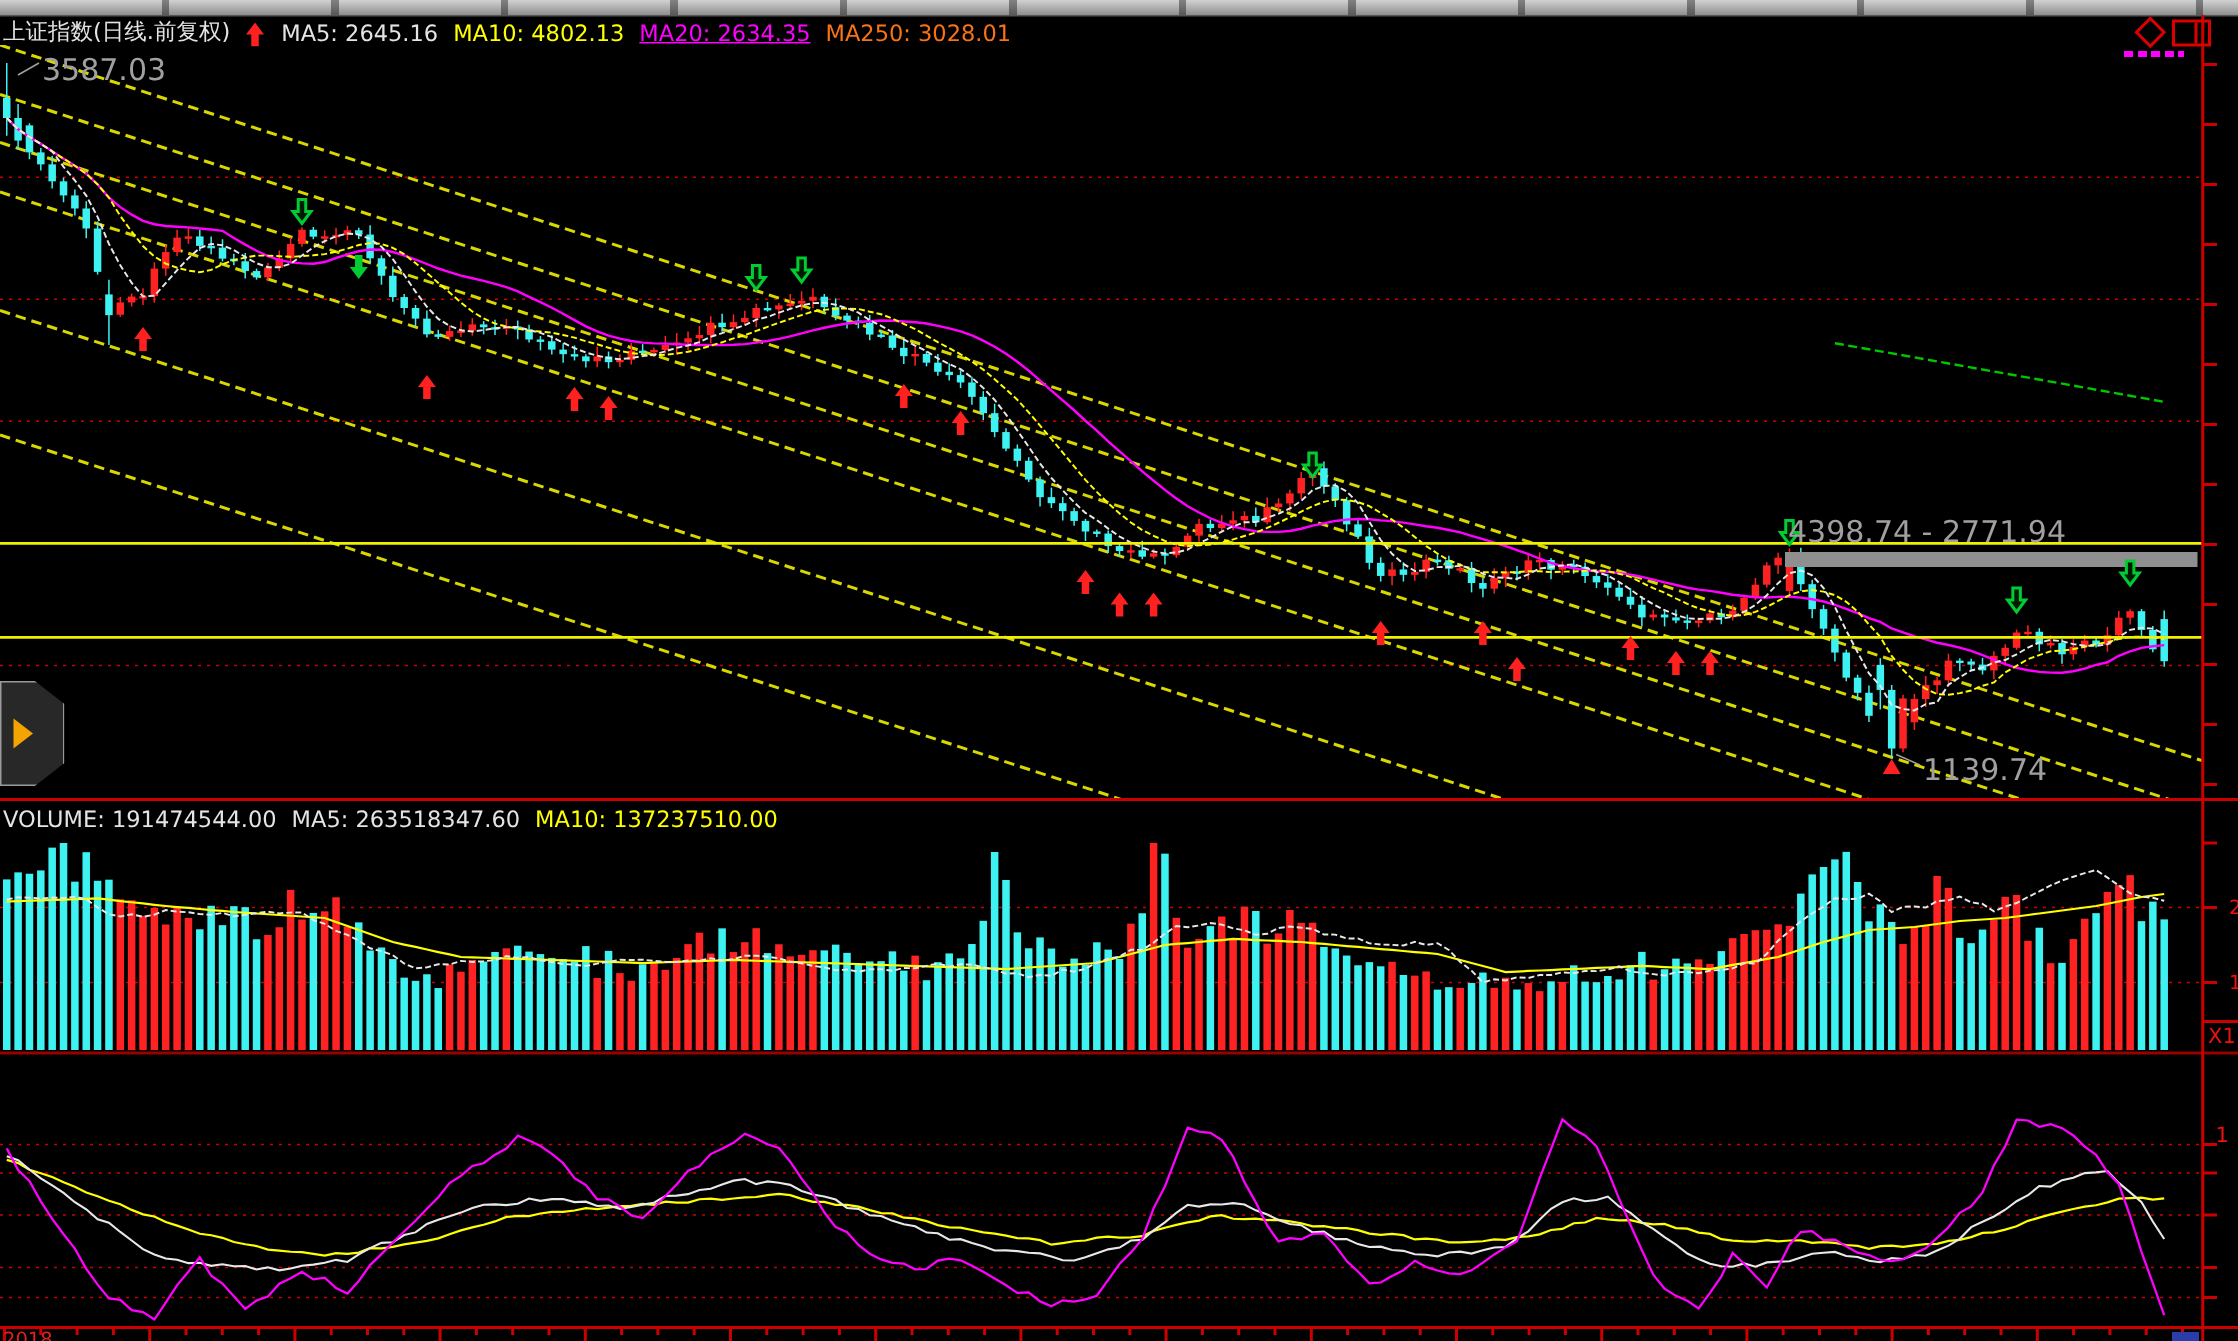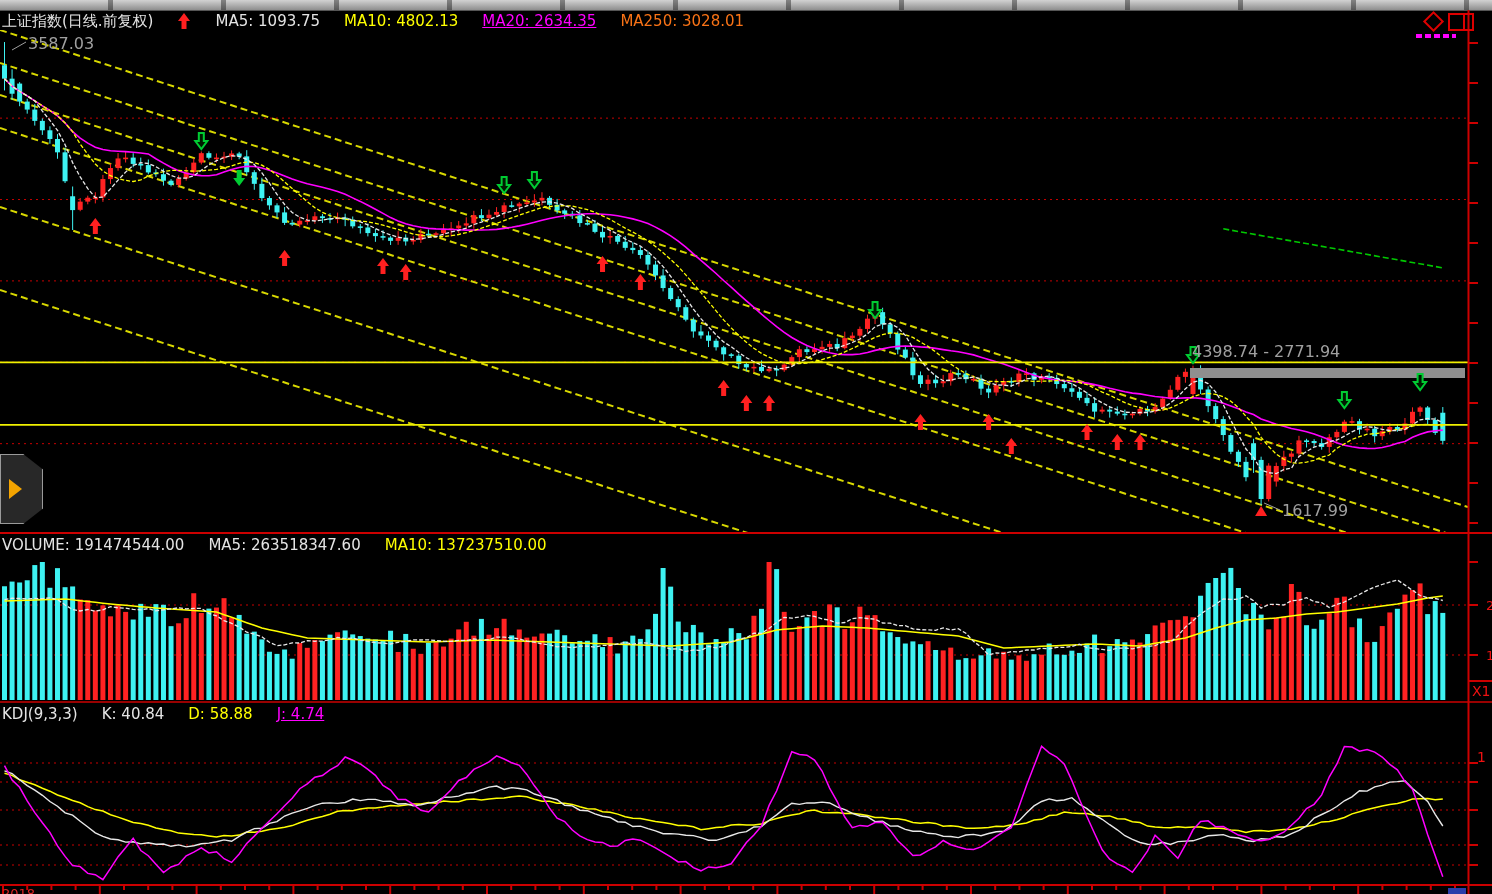--- a/index.html
+++ b/index.html
@@ -4,27 +4,27 @@
 <style>
   html,body{margin:0;padding:0;background:#000;}
   #screen{position:relative;width:1492px;height:894px;background:#000;overflow:hidden;
           font-family:"DejaVu Sans","Liberation Sans",sans-serif;}
   
   #topstrip{position:absolute;left:0;top:0;width:1492px;height:10px;
     background:linear-gradient(#d2d2d2,#8e8e8e);
     border-bottom:1px solid #555;}
   #topstrip .notches{position:absolute;inset:0;
     background:repeating-linear-gradient(90deg,transparent 0 108px,rgba(0,0,0,.38) 108px 113px);}
-  .hdr{position:absolute;display:flex;align-items:center;gap:24px;white-space:nowrap;
+  .hdr{position:absolute;display:flex;align-items:flex-end;gap:10px;white-space:nowrap;
        font-size:15px;letter-spacing:0;}
   #main-header{left:2px;top:11px;height:20px;}
   #vol-header{left:2px;top:535px;height:20px;}
   #kdj-header{left:2px;top:704px;height:20px;}
   .w{color:#e4e4e4;} .y{color:#ffff00;} .m{color:#ff00ff;text-decoration:underline;} .g{color:#f97316;}
-  .lbl{position:absolute;color:#a0a0a0;font-size:16px;white-space:nowrap;z-index:4;}
+  .lbl{position:absolute;color:#a0a0a0;font-size:20px;white-space:nowrap;z-index:4;}
   #chart-svg{position:absolute;left:0;top:0;z-index:1;}
   .hit{position:absolute;z-index:2;}
   
   #tr-icons{position:absolute;top:11px;left:1412px;width:70px;height:30px;z-index:4;}
   #diamond{position:absolute;left:14px;top:3px;width:11px;height:11px;border:2px solid #dd0000;
            transform:rotate(45deg);}
   #panes{position:absolute;left:36px;top:2px;width:22px;height:14px;border:2px solid #dd0000;}
   #panes::after{content:"";position:absolute;left:60%;top:0;width:2px;height:100%;background:#dd0000;}
   #dashes{position:absolute;left:4px;top:23px;width:40px;height:4px;
     background:repeating-linear-gradient(90deg,#ff00ff 0 6px,transparent 6px 9px);}
@@ -790,48 +790,42 @@
 
   <div class="hit" style="left:0;top:30px;width:1468px;height:503px"></div>
   <div class="hit" style="left:0;top:558px;width:1468px;height:144px"></div>
   <div class="hit" style="left:0;top:726px;width:1468px;height:158px"></div>
 
   <div id="main-header" class="hdr">
     <span class="w">上证指数(日线.前复权)</span>
     <svg width="14" height="16">
       <path d="M7,0 L13,8 H9.5 V16 H4.5 V8 H1 Z" fill="#ff2020"></path>
     </svg>
-    <span class="w">MA5: 1093.75</span>
+    <span class="w">MA5: 2645.16</span>
     <span class="y">MA10: 4802.13</span>
     <span class="m">MA20: 2634.35</span>
     <span class="g">MA250: 3028.01</span>
   </div>
 
   <div id="tr-icons">
     <div id="diamond"></div>
     <div id="panes"></div>
     <div id="dashes"></div>
   </div>
 
   <div class="lbl" style="left:28px;top:34px">3587.03</div>
   <div class="lbl" style="left:1192px;top:342px">4398.74 - 2771.94</div>
-  <div class="lbl" style="left:1282px;top:501px">1617.99</div>
+  <div class="lbl" style="left:1282px;top:501px">1139.74</div>
 
   <div id="vol-header" class="hdr">
     <span class="w">VOLUME: 191474544.00</span>
     <span class="w">MA5: 263518347.60</span>
     <span class="y">MA10: 137237510.00</span>
   </div>
 
-  <div id="kdj-header" class="hdr">
-    <span class="w">KDJ(9,3,3)</span>
-    <span class="w">K: 40.84</span>
-    <span class="y">D: 58.88</span>
-    <span class="m">J: 4.74</span>
-  </div>
 
   <div id="left-tab">
     <div class="tri"></div>
   </div>
 
   <div id="x1-label">X1</div>
   <div id="year-label">2018</div>
   <div class="partial" style="left:1486px;top:598px">2</div>
   <div class="partial" style="left:1486px;top:648px">1</div>
   <div class="partial" style="left:1477px;top:749px;font-size:14px">1</div>

